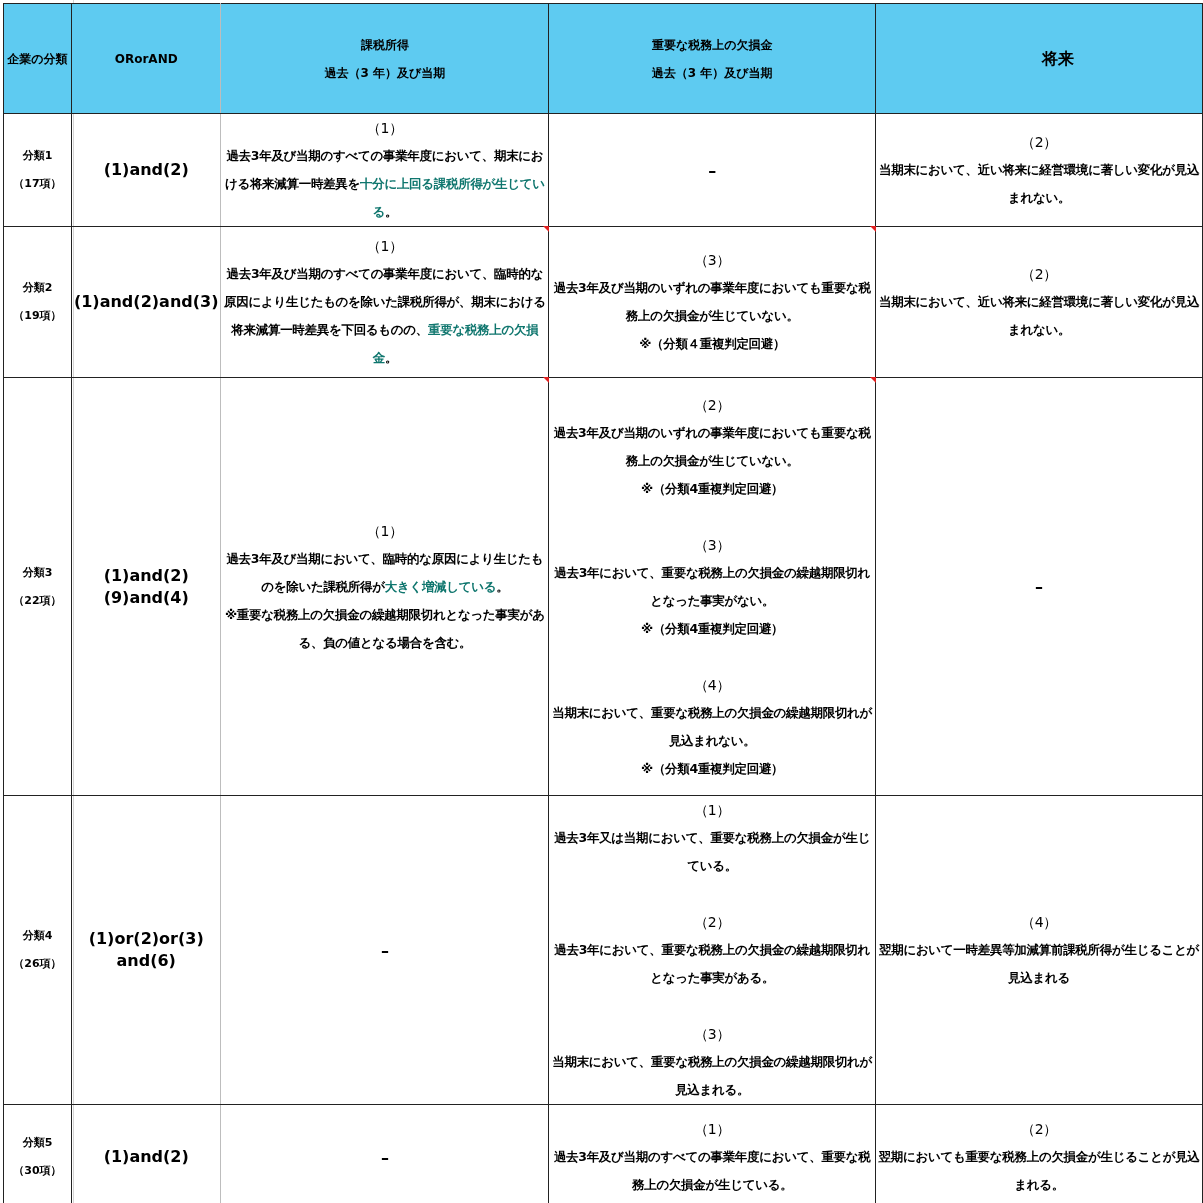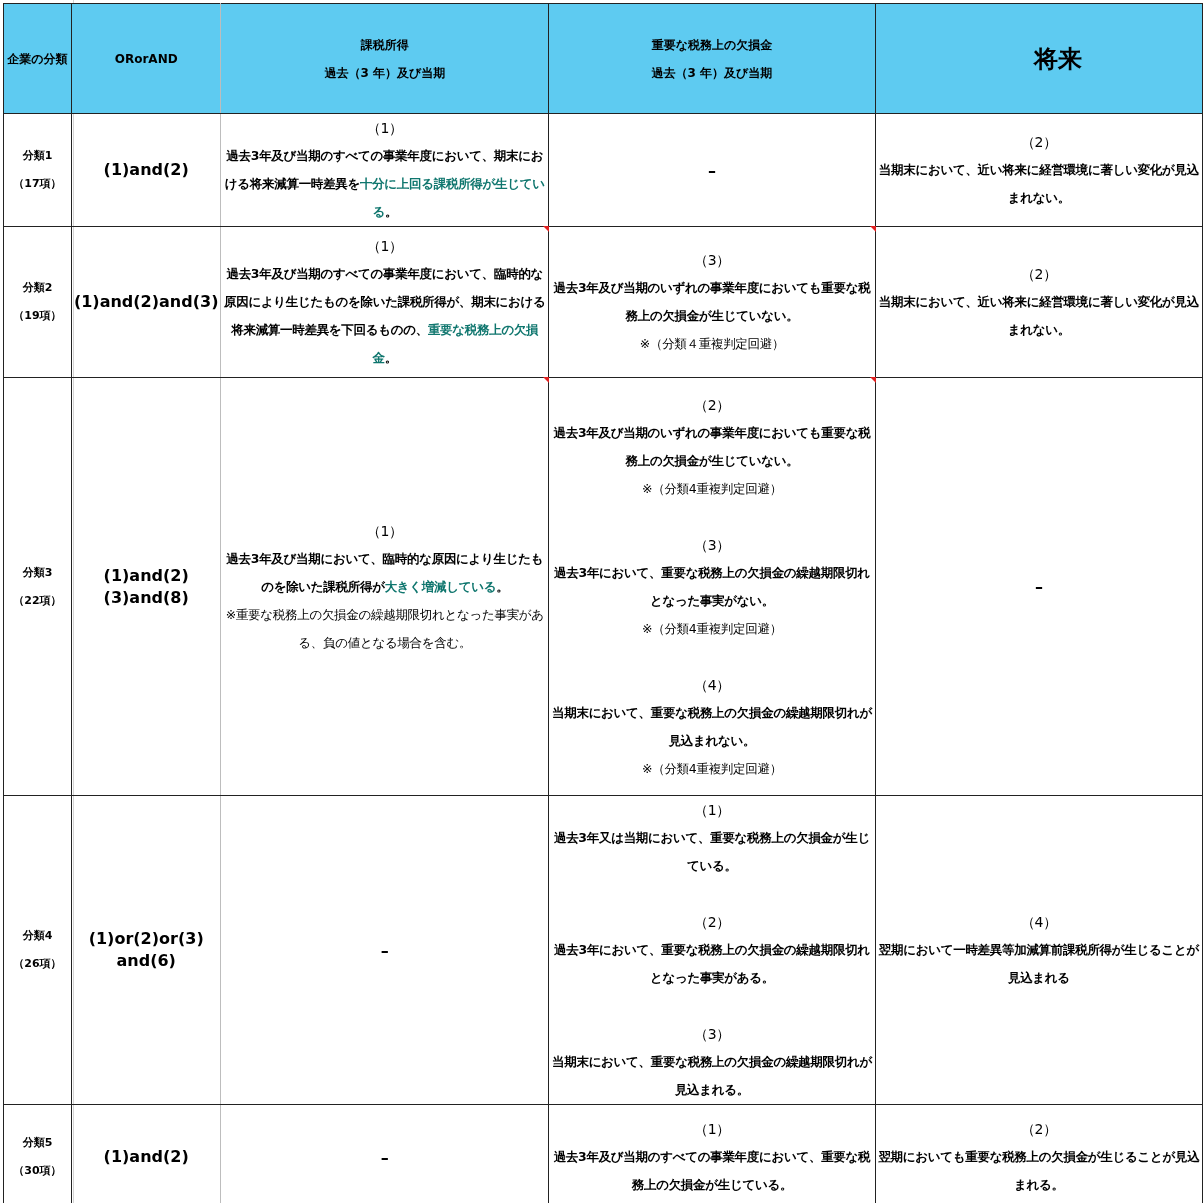--- a/index.html
+++ b/index.html
@@ -4,29 +4,29 @@
 <style>
   html, body { margin: 0; padding: 0; background: #ffffff; }
   body { width: 1203px; height: 1203px; position: relative; overflow: hidden;
          font-family: "DejaVu Sans", "Liberation Sans", sans-serif; color: #000; }
   .gridline-v { position: absolute; top: 0; bottom: 0; width: 1px; background: #d4d4d4; }
   table.sheet { position: absolute; left: 3px; top: 3px; border-collapse: collapse; table-layout: fixed; }
   table.sheet td { border: 1.5px solid #222; text-align: center; vertical-align: middle;
                    padding: 0 2px; position: relative; font-weight: bold; }
   table.sheet td.col-light { border-left-color: #bdbdbd; border-right-color: #bdbdbd; }
   tr.header td { background: #5ecbf1; font-size: 12px; line-height: 28px; height: 109px; }
-  tr.header td.future { font-size: 24px; padding-left: 40px; }
+  tr.header td.future { font-size: 16px; padding-left: 40px; }
   .cls-name { font-size: 11px; line-height: 28px; }
   .logic { font-size: 16px; line-height: 22px; font-weight: bold; }
   .cell-text { font-size: 12.5px; line-height: 28px; letter-spacing: -0.3px; }
   .num { display: block; font-weight: normal; font-size: 14px; }
   .red { color: #0f766e; }
   .dash { font-size: 16px; }
   .gap { display: block; height: 28px; }
-  .note { display: block; font-weight: normal; }
+  .note { display: block; font-weight: bold; }
   .marker { position: absolute; top: -1px; right: -1px; width: 0; height: 0;
             border-top: 6px solid #e02020; border-left: 6px solid transparent; }
 </style>
 </head>
 <body>
 
 <div class="gridline-v" style="left:73px"></div>
 
 <table class="sheet">
   <colgroup>
@@ -88,21 +88,21 @@
       <span class="num">（2）</span>
       <span>当期末において、近い将来に経営環境に著しい変化が見込まれない。</span>
     </td>
   </tr>
 
   <tr style="height:418px">
     <td class="cls-name">
       <span>分類3</span><br><span>（22項）</span>
     </td>
     <td class="logic col-light">
-      <span>(1)and(2)</span><br><span>(3)and(8)</span>
+      <span>(1)and(2)</span><br><span>(9)and(4)</span>
     </td>
     <td class="cell-text">
       <span class="marker"></span>
       <span class="num">（1）</span>
       <span>過去3年及び当期において、臨時的な原因により生じたものを除いた課税所得が</span><span class="red">大きく増減している</span><span>。</span>
       <span class="note">※重要な税務上の欠損金の繰越期限切れとなった事実がある、負の値となる場合を含む。</span>
     </td>
     <td class="cell-text">
       <span class="marker"></span>
       <span class="num">（2）</span>

